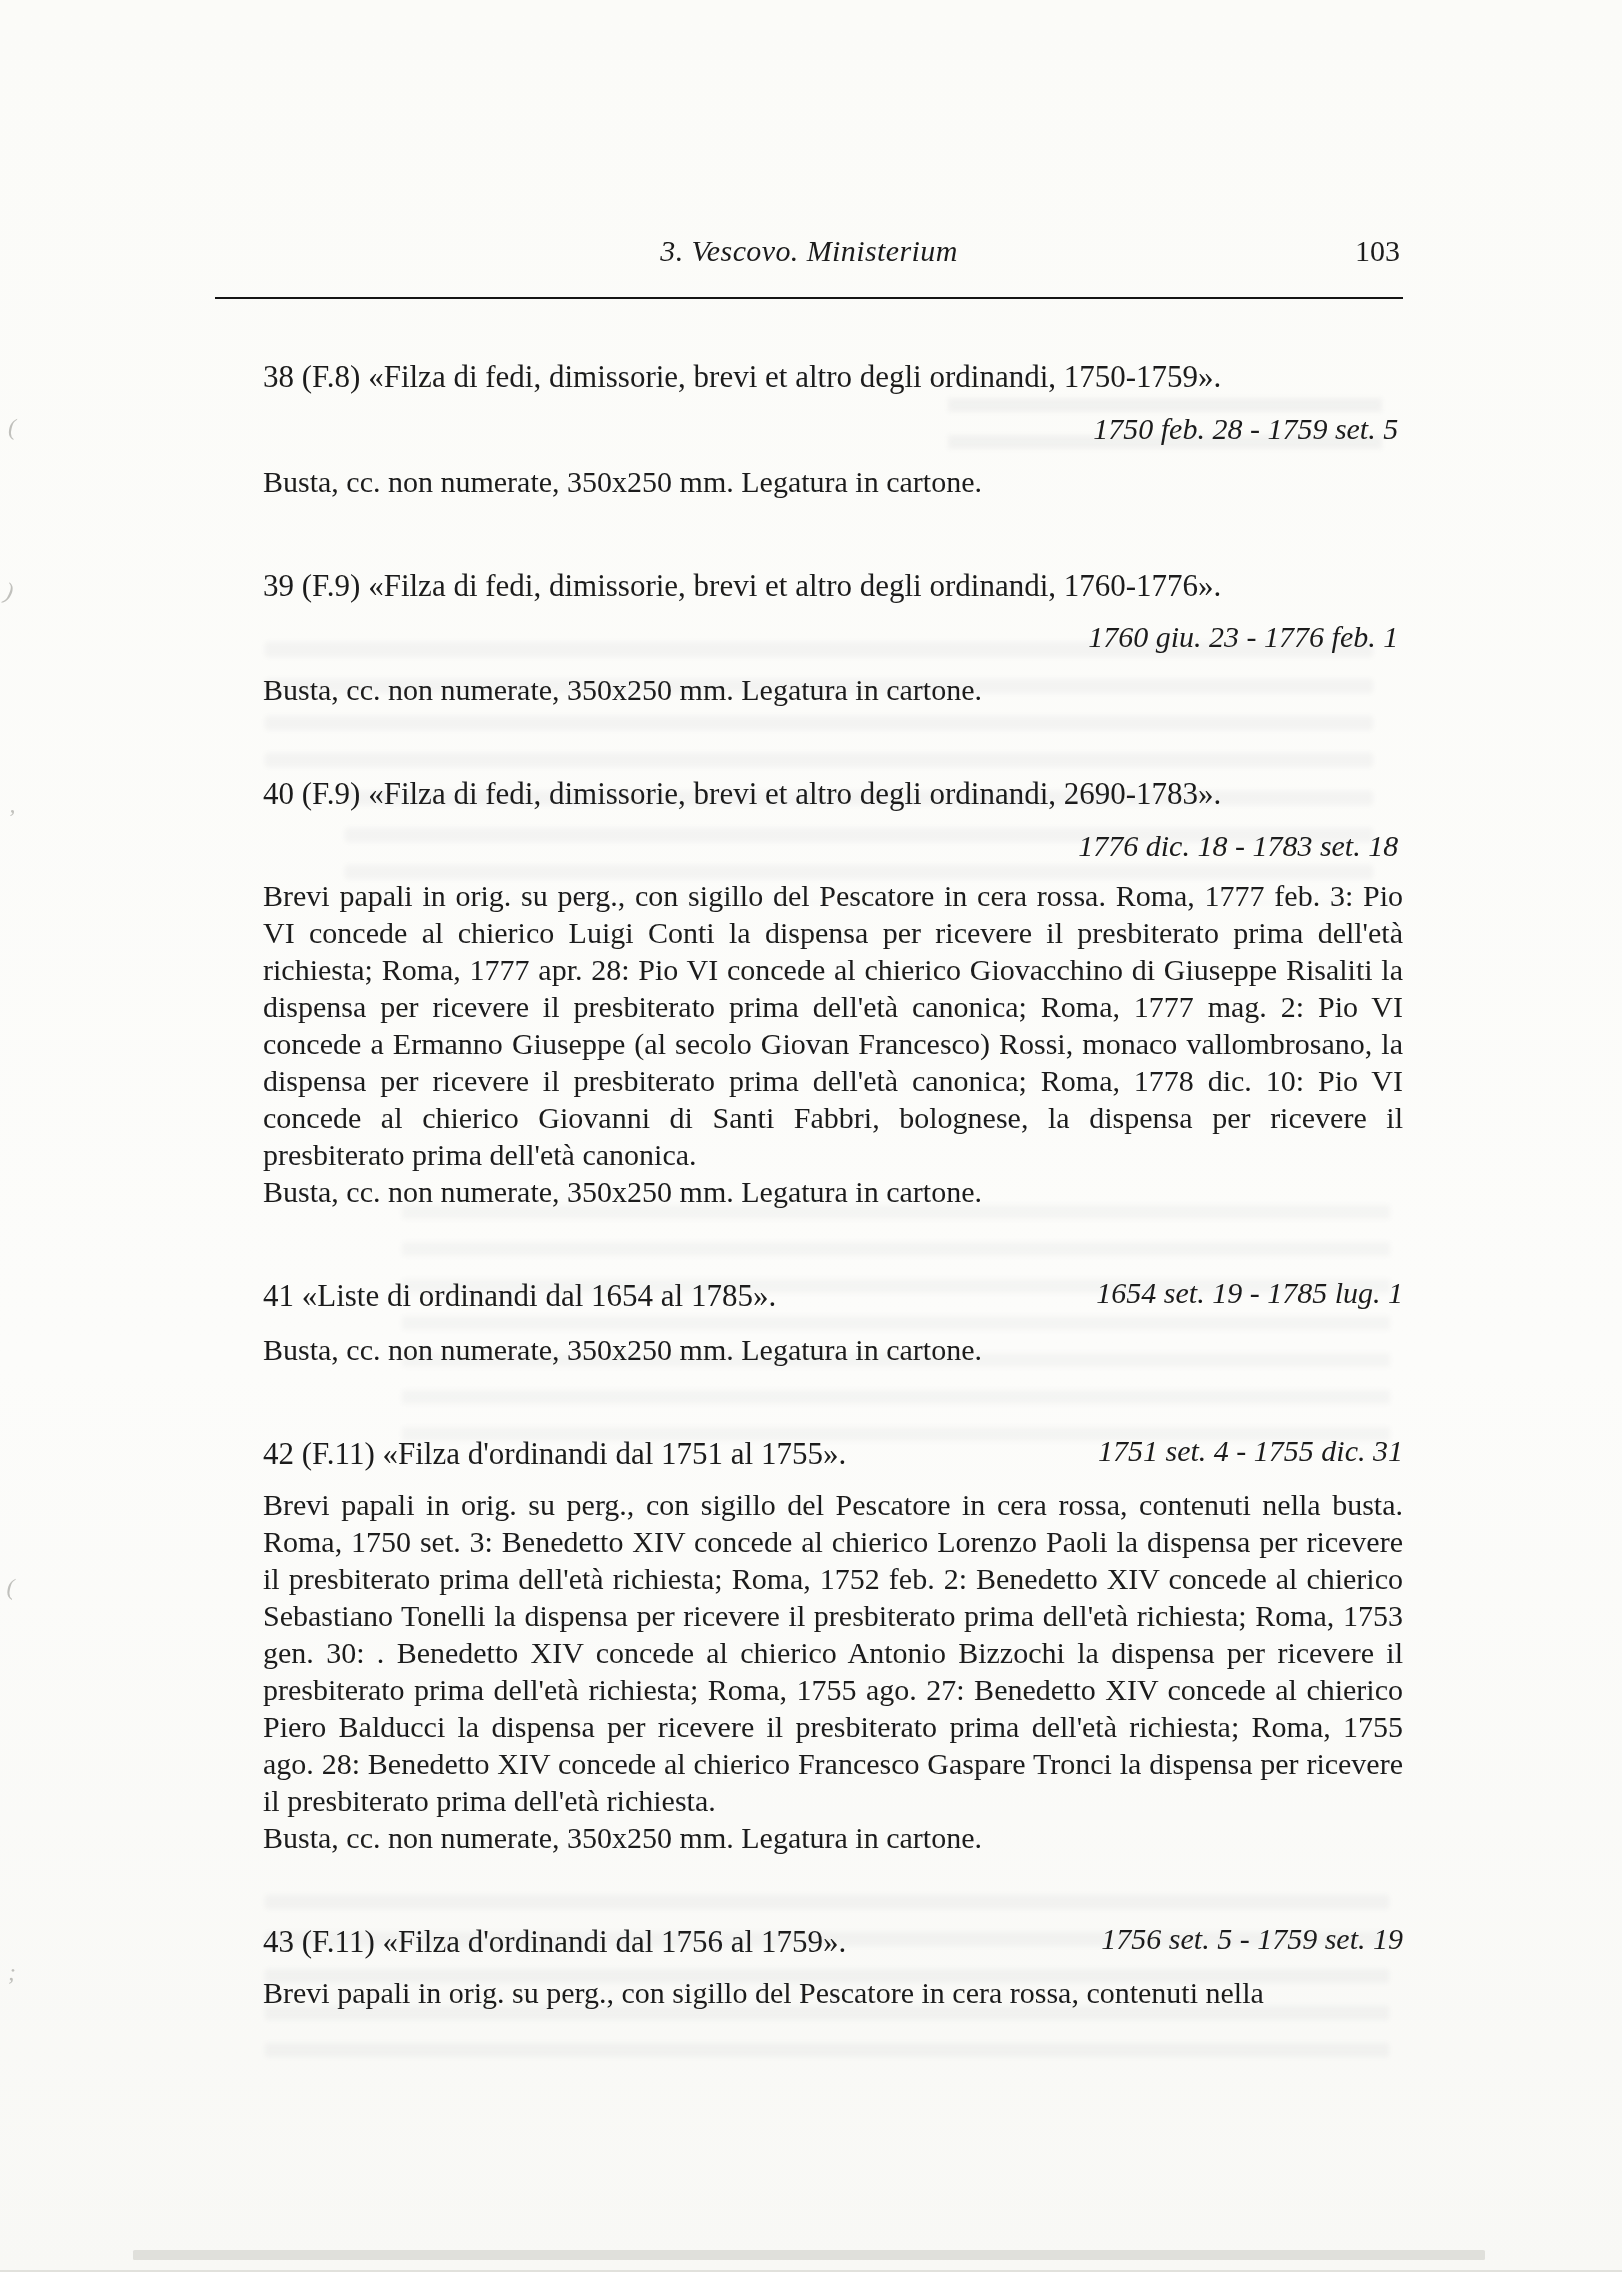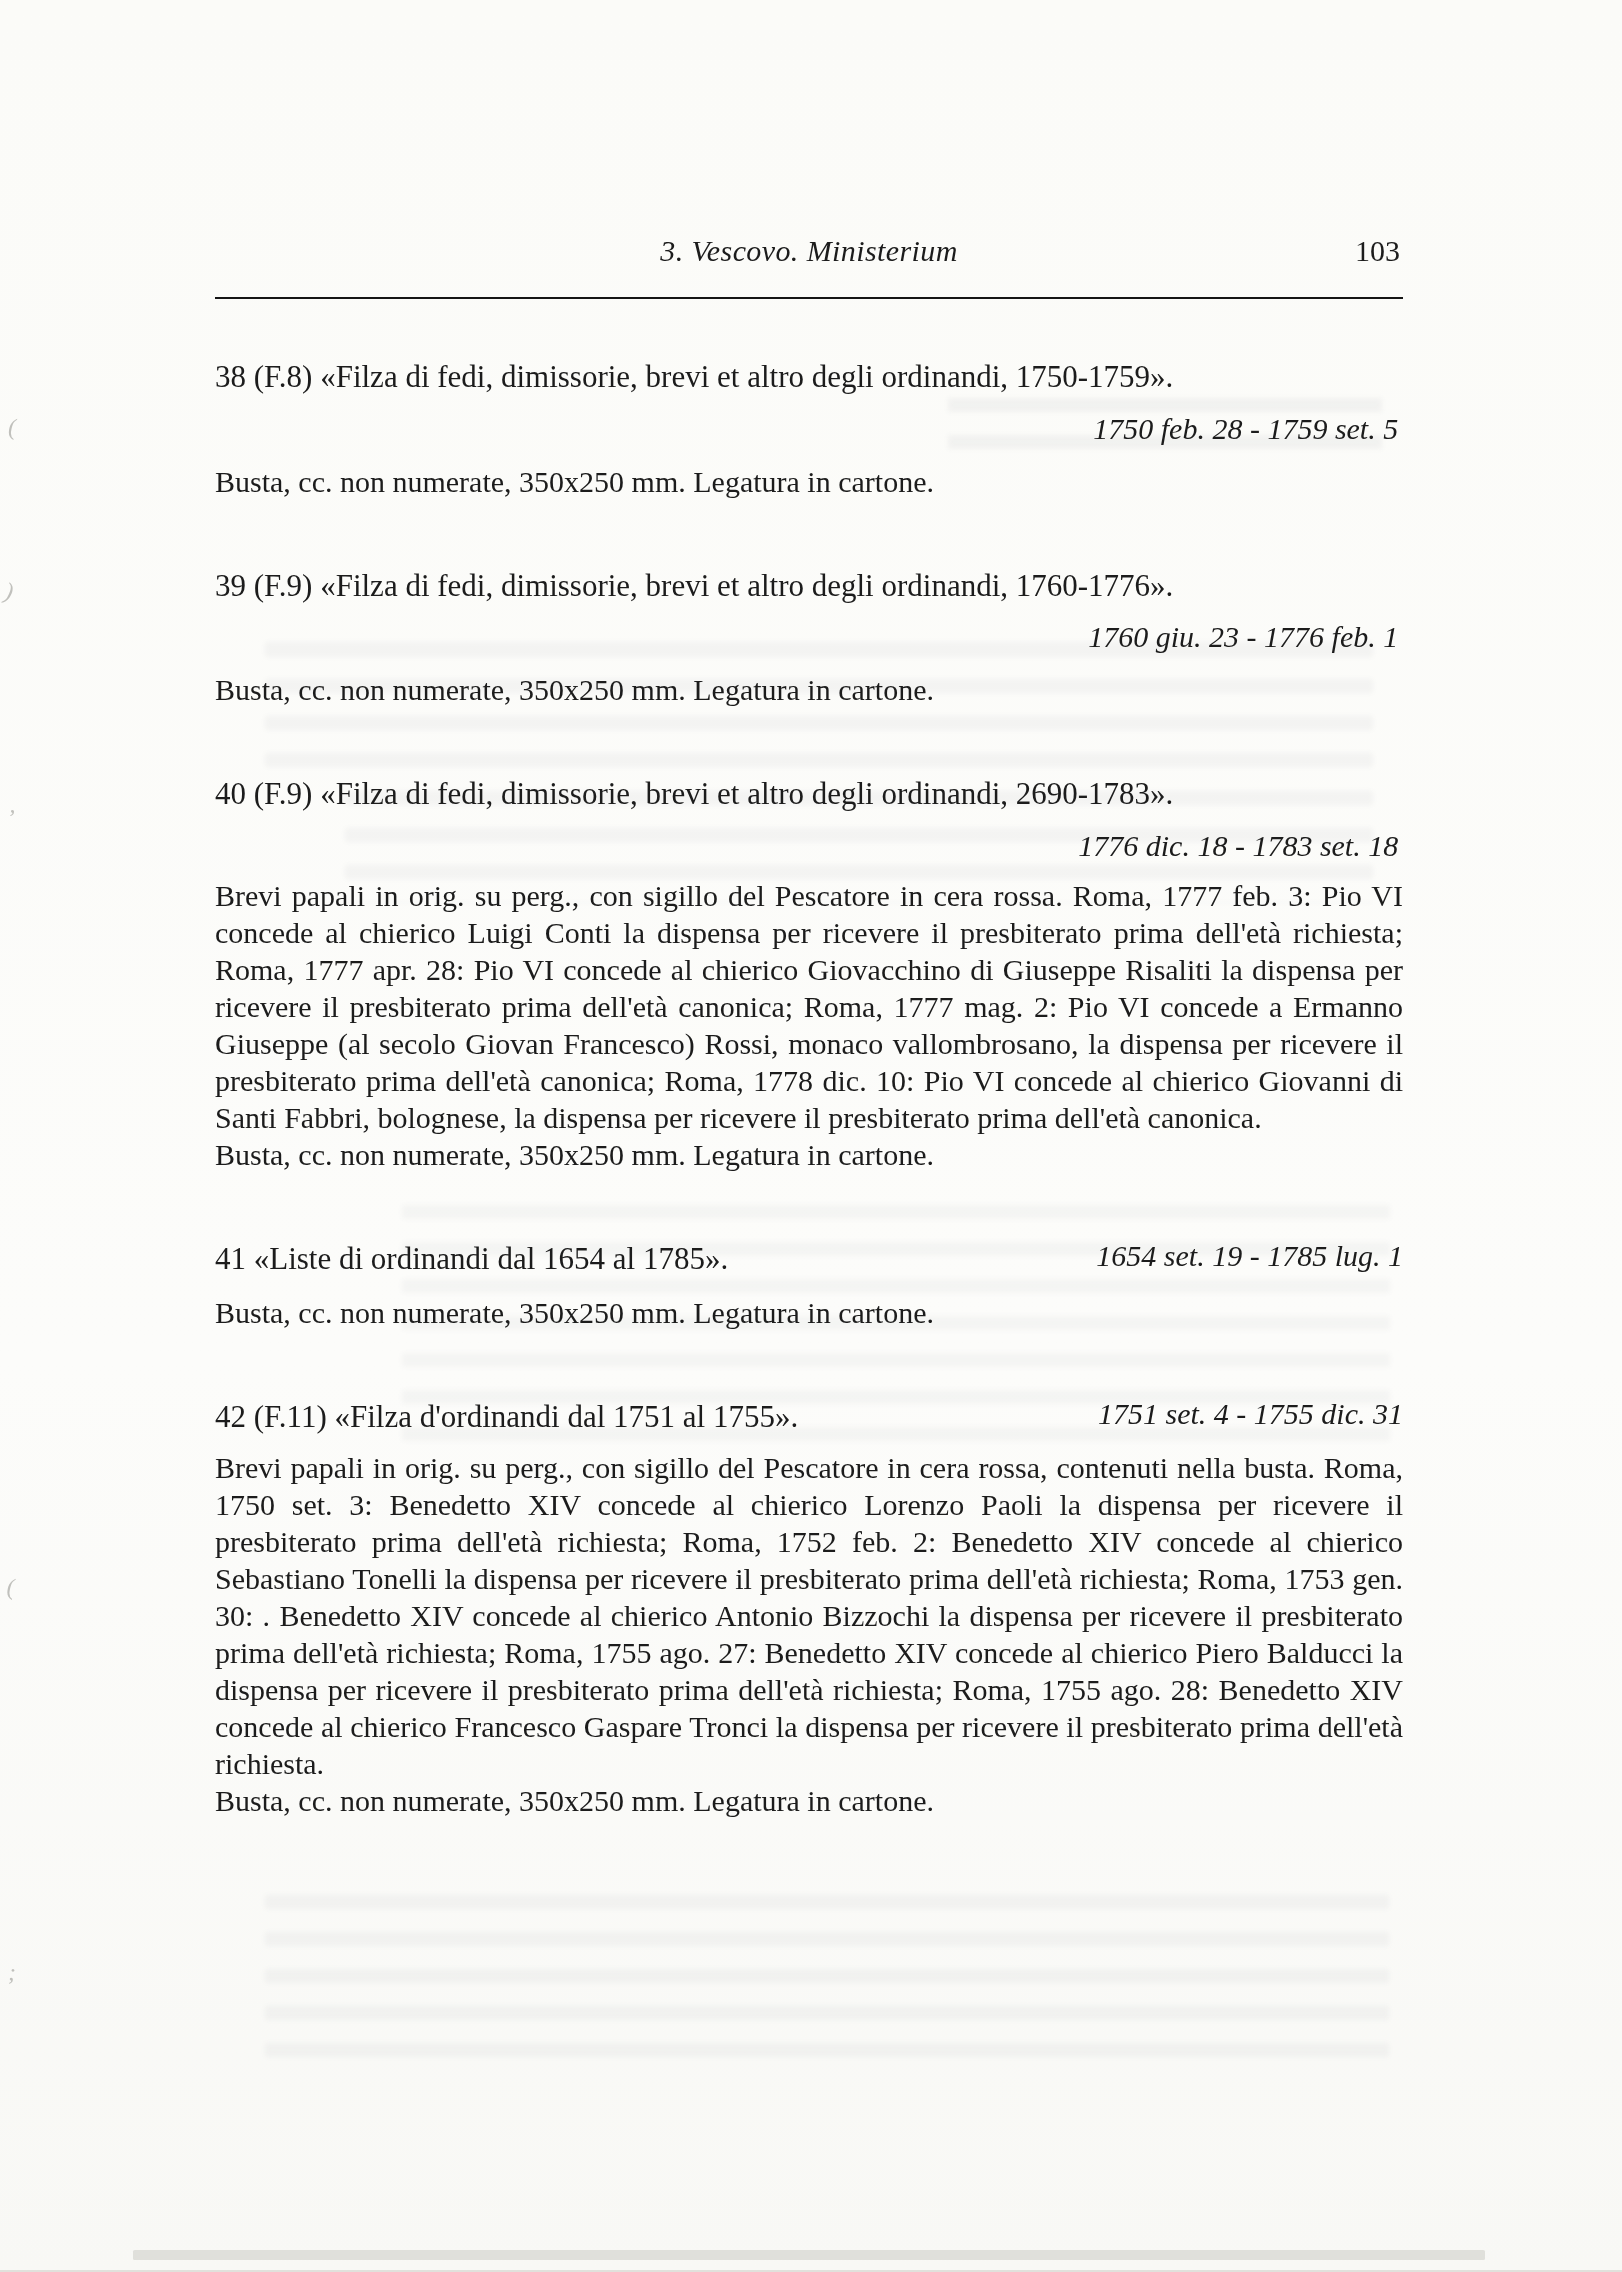--- a/index.html
+++ b/index.html
@@ -39,21 +39,21 @@
   .page-number {
     position: absolute;
     right: 3px;
     top: 0;
     font-size: 30px;
   }
 
   
   .entries { margin-top: 58px; }
 
-  .entry { margin-bottom: 66px; }
+  .entry { margin-bottom: 66px; margin-left: 48px; }
 
   .entry p { margin: 0; }
 
   .heading {
     font-size: 31px;
     line-height: 39px;
   }
 
   .heading-row {
     display: flex;
@@ -197,19 +197,26 @@
 
     <section class="entry">
       <p class="heading-row">
         <span class="heading-inline">42 (F.11) «Filza d'ordinandi dal 1751 al 1755».</span>
         <span class="date-inline">1751 set. 4 - 1755 dic. 31</span>
       </p>
       <p class="description">Brevi papali in orig. su perg., con sigillo del Pescatore in cera rossa, contenuti nella busta. Roma, 1750 set. 3: Benedetto XIV concede al chierico Lorenzo Paoli la dispensa per ricevere il presbiterato prima dell'età richiesta; Roma, 1752 feb. 2: Benedetto XIV concede al chierico Sebastiano Tonelli la dispensa per ricevere il presbiterato prima dell'età richiesta; Roma, 1753 gen. 30: . Benedetto XIV concede al chierico Antonio Bizzochi la dispensa per ricevere il presbiterato prima dell'età richiesta; Roma, 1755 ago. 27: Benedetto XIV concede al chierico Piero Balducci la dispensa per ricevere il presbiterato prima dell'età richiesta; Roma, 1755 ago. 28: Benedetto XIV concede al chierico Francesco Gaspare Tronci la dispensa per ricevere il presbiterato prima dell'età richiesta.</p>
       <p class="physical">Busta, cc. non numerate, 350x250 mm. Legatura in cartone.</p>
     </section>
 
+    <section class="entry">
+      <p class="heading-row">
+        <span class="heading-inline">43 (F.11) «Filza d'ordinandi dal 1756 al 1759».</span>
+        <span class="date-inline">1756 set. 5 - 1759 set. 19</span>
+      </p>
+      <p class="description">Brevi papali in orig. su perg., con sigillo del Pescatore in cera rossa, contenuti nella</p>
+    </section>
 
   </main>
 </div>
 
 <div class="bottom-strip"></div>
 <div class="bottom-edge"></div>
 
 
 </body></html>

